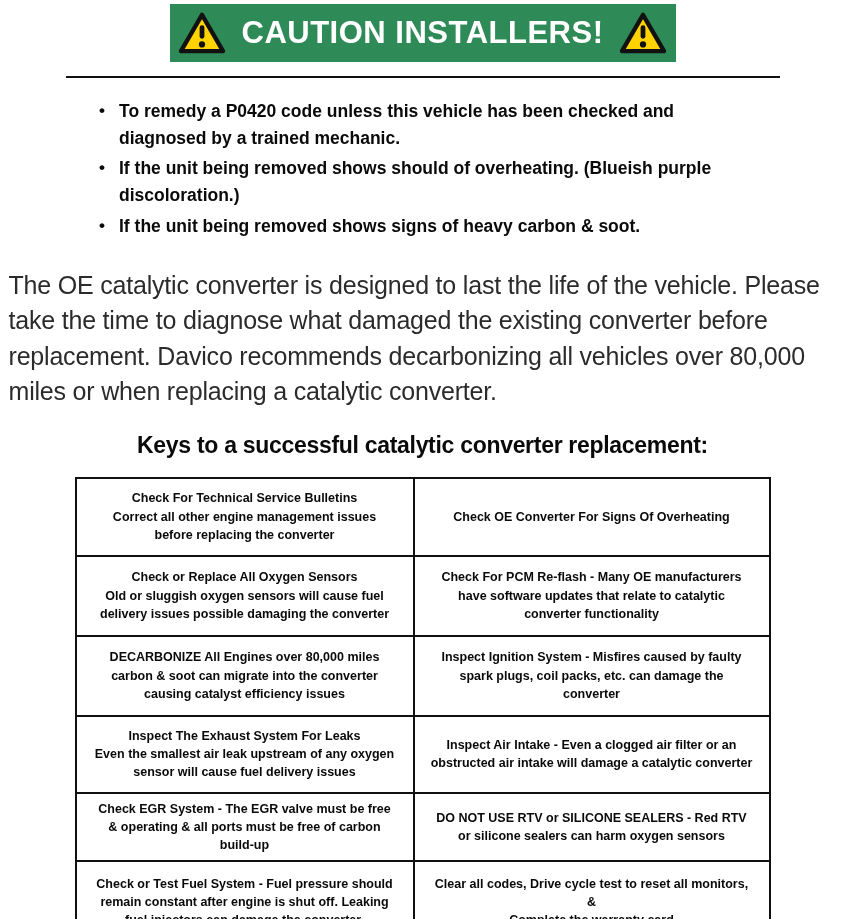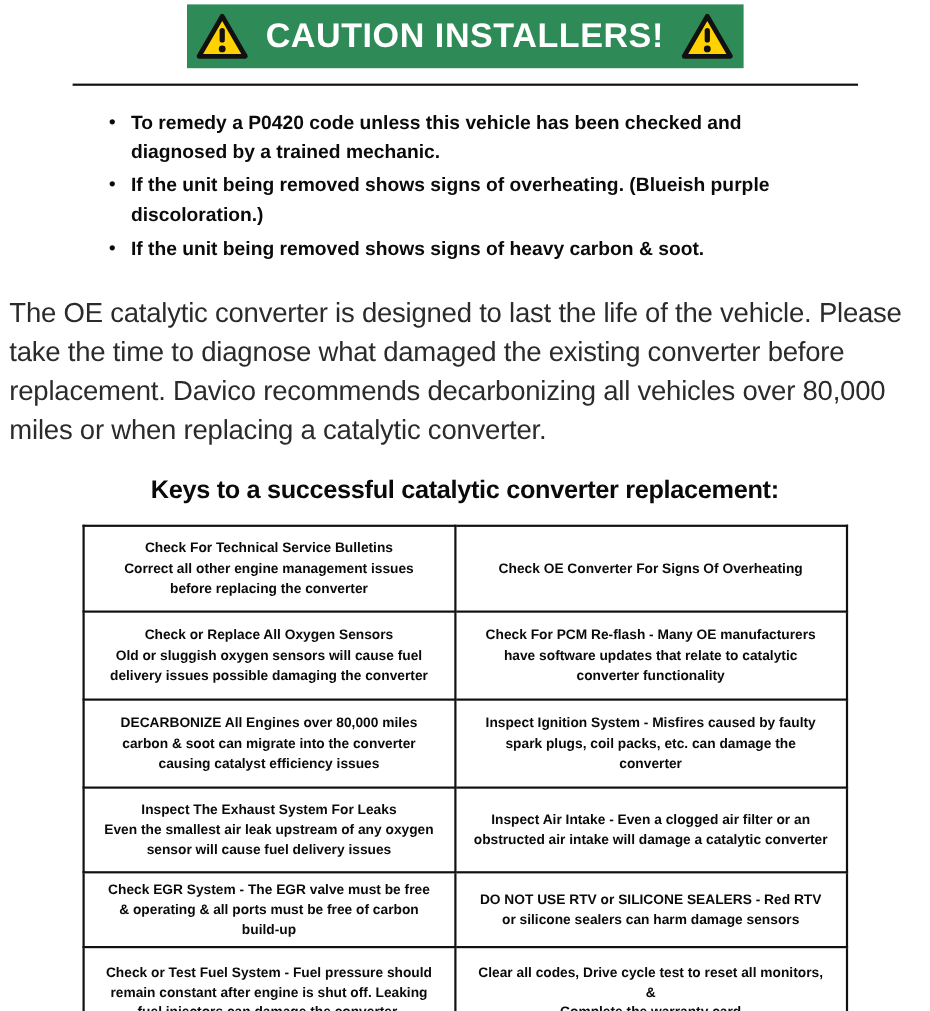--- a/index.html
+++ b/index.html
@@ -140,21 +140,21 @@
       <polygon points="50,8 94,84 6,84" fill="#ffd200" stroke="#111111" stroke-width="9" stroke-linejoin="round" style="fill: rgb(255, 210, 0);"></polygon>
       <rect x="45" y="30" width="10" height="28" rx="5" fill="#111"></rect>
       <circle cx="50" cy="70" r="6.5" fill="#111"></circle>
     </svg>
   </div>
 
   <hr class="heading-divider">
 
   <ul class="warning-list">
     <li>To remedy a P0420 code unless this vehicle has been checked and diagnosed by a trained mechanic.</li>
-    <li>If the unit being removed shows signs of overheating. (Blueish purple discoloration.)</li>
+    <li>If the unit being removed shows should of overheating. (Blueish purple discoloration.)</li>
     <li>If the unit being removed shows signs of heavy carbon &amp; soot.</li>
   </ul>
 
   <p class="intro-paragraph">The OE catalytic converter is designed to last the life of the vehicle. Please take the time to diagnose what damaged the existing converter before replacement. Davico recommends decarbonizing all vehicles over 80,000 miles or when replacing a catalytic converter.</p>
 
   <h2 class="keys-heading">Keys to a successful catalytic converter replacement:</h2>
 
   <table class="keys-table">
     <colgroup>
         <col class="left-col">
@@ -175,21 +175,21 @@
         <td>DECARBONIZE All Engines over 80,000 miles carbon &amp; soot can migrate into the converter causing catalyst efficiency issues</td>
         <td>Inspect Ignition System - Misfires caused by faulty spark plugs, coil packs, etc. can damage the converter</td>
       </tr>
       <tr>
         <td>Inspect The Exhaust System For Leaks
 Even the smallest air leak upstream of any oxygen sensor will cause fuel delivery issues</td>
         <td>Inspect Air Intake - Even a clogged air filter or an obstructed air intake will damage a catalytic converter</td>
       </tr>
       <tr>
         <td>Check EGR System - The EGR valve must be free &amp; operating &amp; all ports must be free of carbon build-up</td>
-        <td>DO NOT USE RTV or SILICONE SEALERS - Red RTV or silicone sealers can harm damage sensors</td>
+        <td>DO NOT USE RTV or SILICONE SEALERS - Red RTV or silicone sealers can harm oxygen sensors</td>
       </tr>
       <tr>
         <td>Check or Test Fuel System - Fuel pressure should remain constant after engine is shut off.  Leaking fuel injectors can damage the converter.</td>
         <td>Clear all codes,  Drive cycle test to reset all monitors, &amp;
 Complete the warranty card</td>
       </tr>
     </tbody>
   </table>
 
 </div>

